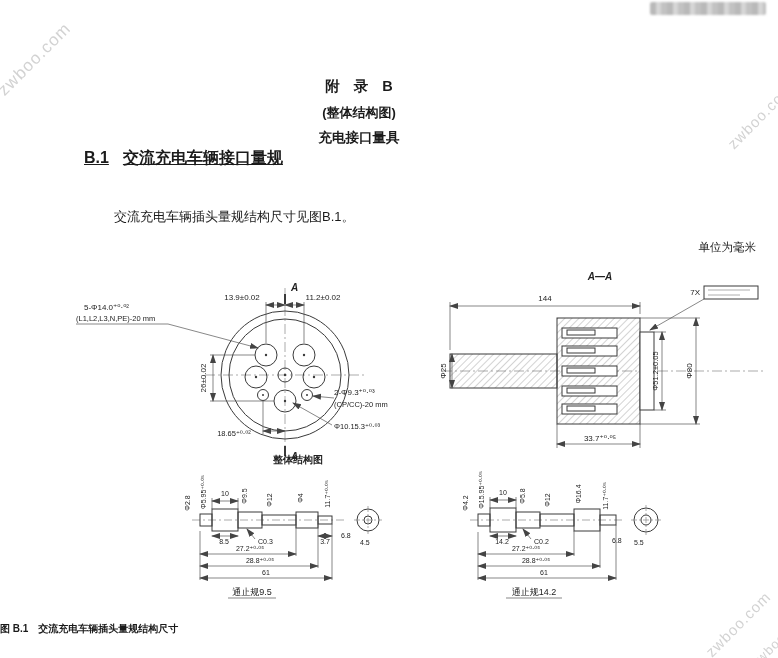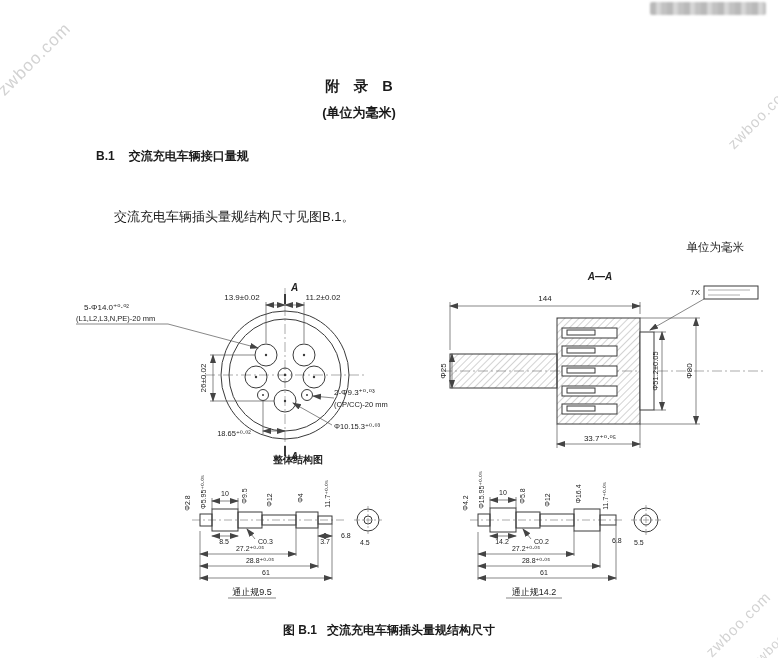--- a/index.html
+++ b/index.html
@@ -18,46 +18,47 @@
   .wm4{left:748px;top:660px;font-size:13px;}
   .stamp{
     position:absolute;top:2px;right:12px;width:116px;height:13px;border-radius:2px;
     background:repeating-linear-gradient(90deg,#b9b9b9 0 6px,#d6d6d6 6px 11px,#c2c2c2 11px 17px);
     filter:blur(1.3px);
   }
   .title-block{position:absolute;left:0;top:42px;width:718px;text-align:center;margin-top:35px;}
   .t1{font-size:14.5px;font-weight:700;word-spacing:10px;}
   .t2{font-size:13px;font-weight:700;margin-top:8px;}
   .t3{font-size:13.5px;font-weight:700;margin-top:7px;}
-  .h{position:absolute;left:96px;font-size:12px;font-weight:700;}
+  .h{position:absolute;left:84px;font-size:16px;font-weight:700;text-decoration:underline;}
   .hb1{top:148px;}
   .hb11{top:190px;}
   .hnum{margin-right:14px;}
   .para{position:absolute;left:88px;top:208px;width:620px;margin:0;font-size:13px;text-indent:2em;}
-  .unit{position:absolute;right:34px;top:240px;font-size:11.5px;}
+  .unit{position:absolute;right:22px;top:240px;font-size:11.5px;}
   .fig{position:absolute;left:0;top:246px;}
   .fig text{font-family:"Liberation Sans","DejaVu Sans",sans-serif;fill:#222;stroke:none;}
-  .caption{position:absolute;left:0;top:622px;width:778px;text-align:center;font-size:12px;font-weight:700;}
+  .caption{position:absolute;left:0;top:622px;width:778px;text-align:left;font-size:10px;font-weight:700;}
   .capnum{margin-right:10px;}
 </style>
 </head>
 <body>
 
 <div class="page">
 
   <span class="wm wm1">zwboo.com</span>
   <span class="wm wm2">zwboo.com</span>
   <span class="wm wm3">zwboo.com</span>
   <span class="wm wm4">zwboo.com</span>
 
   <div class="stamp"></div>
 
   <div class="title-block">
     <div class="t1">附 录 B</div>
-    <div class="t2">(单位为毫米)</div>
+    <div class="t2">(整体结构图)</div>
+    <div class="t3">充电接口量具</div>
   </div>
 
   <div class="h hb1">
     <span class="hnum">B.1</span><span>交流充电车辆接口量规</span>
   </div>
 
   <p class="para">交流充电车辆插头量规结构尺寸见图B.1。</p>
 
   <div class="unit">单位为毫米</div>
 

